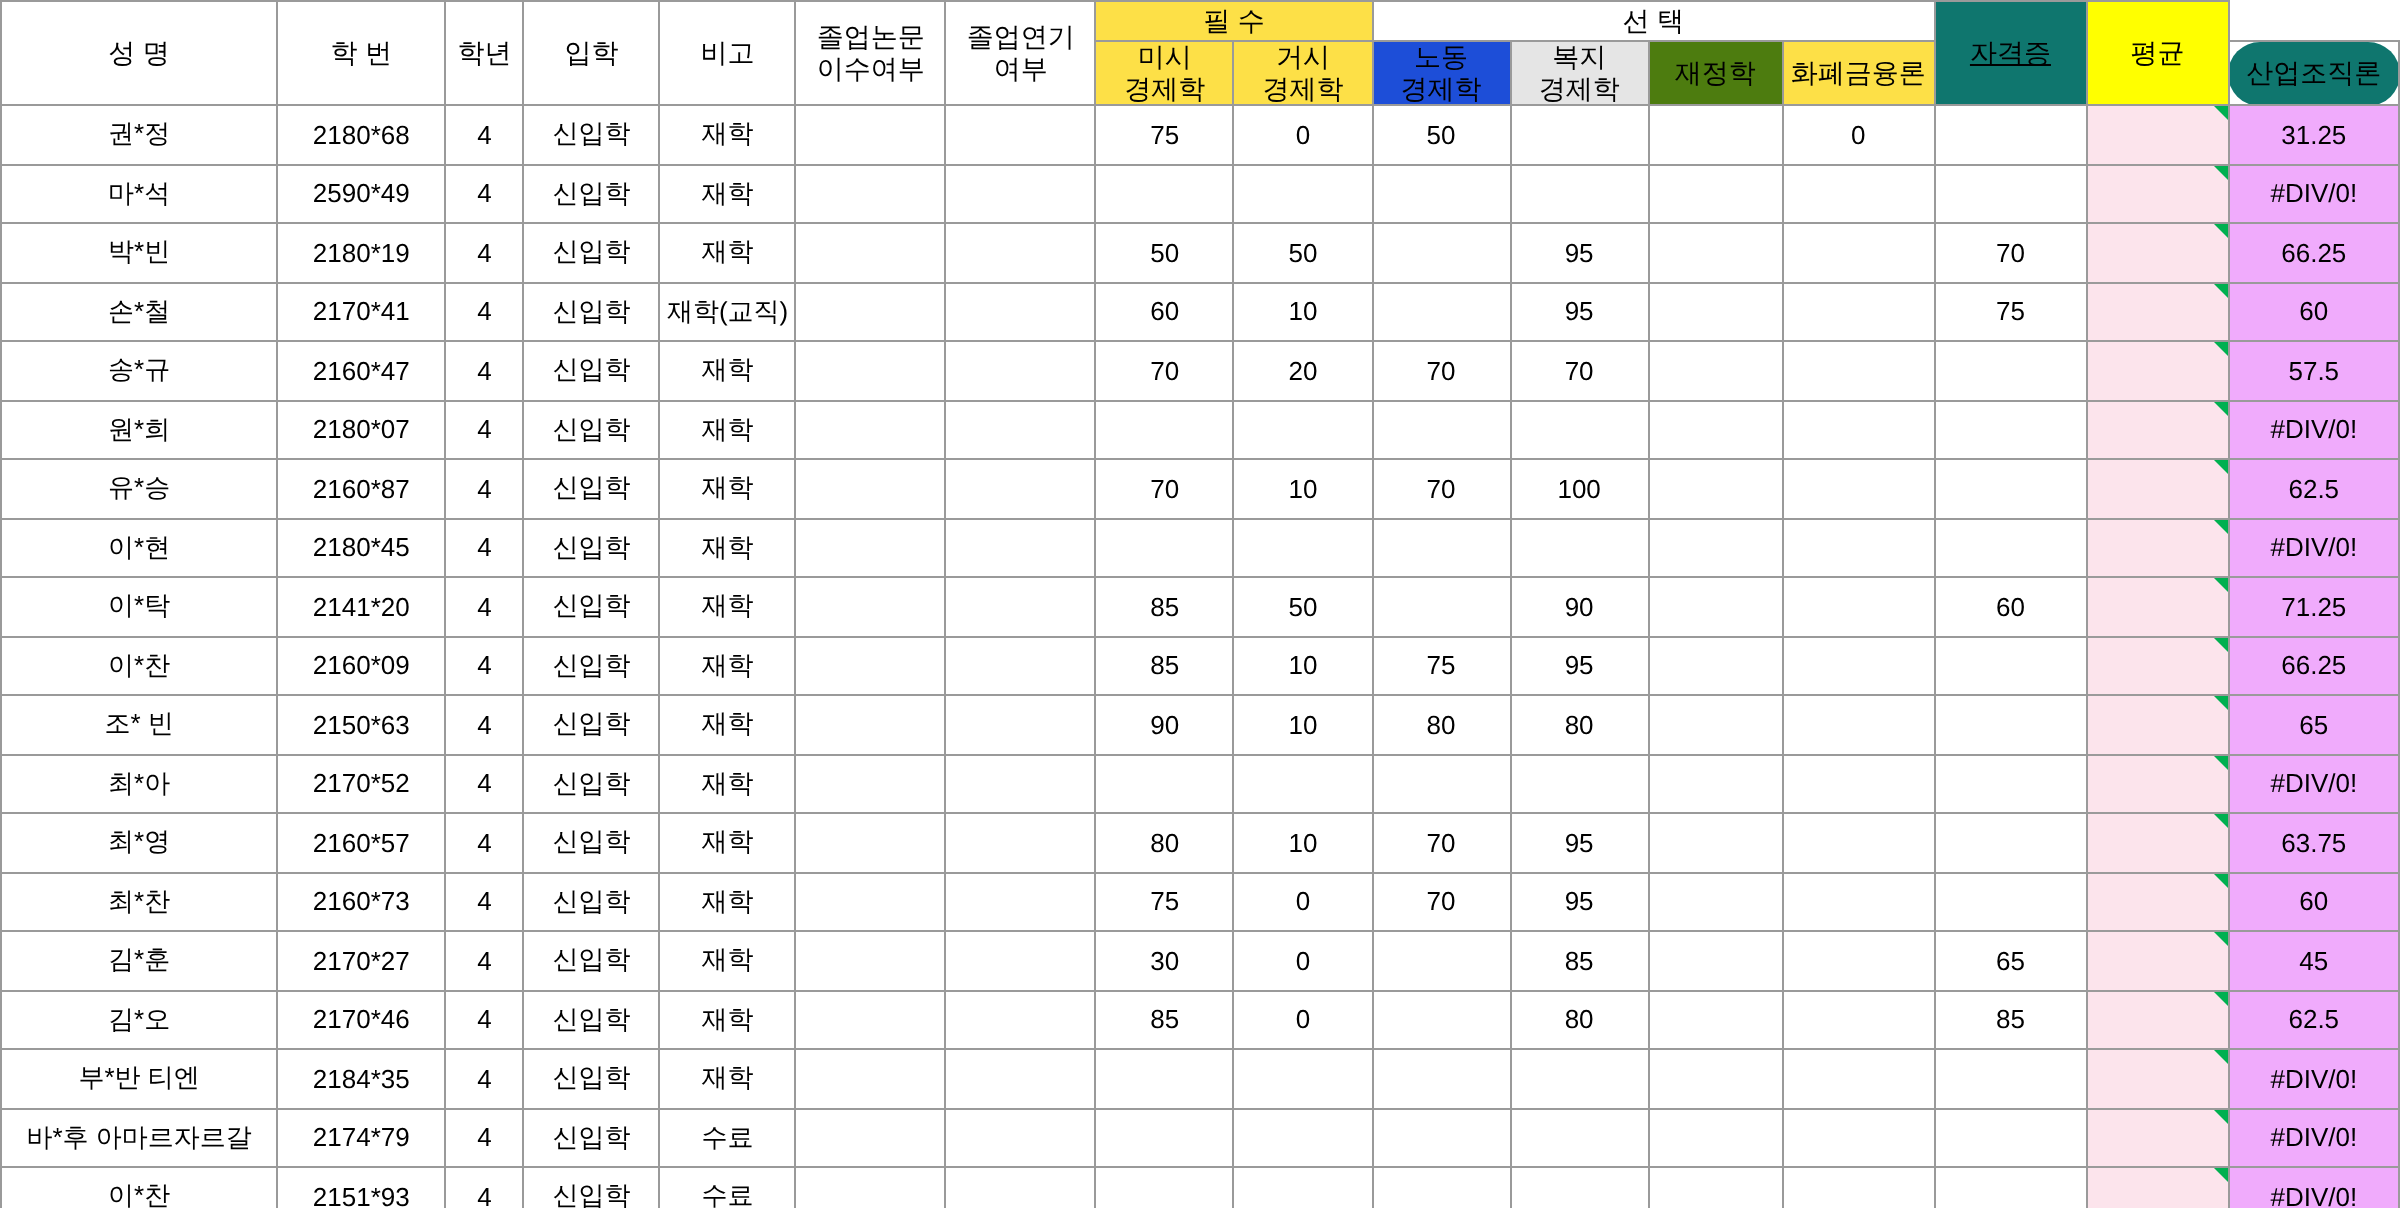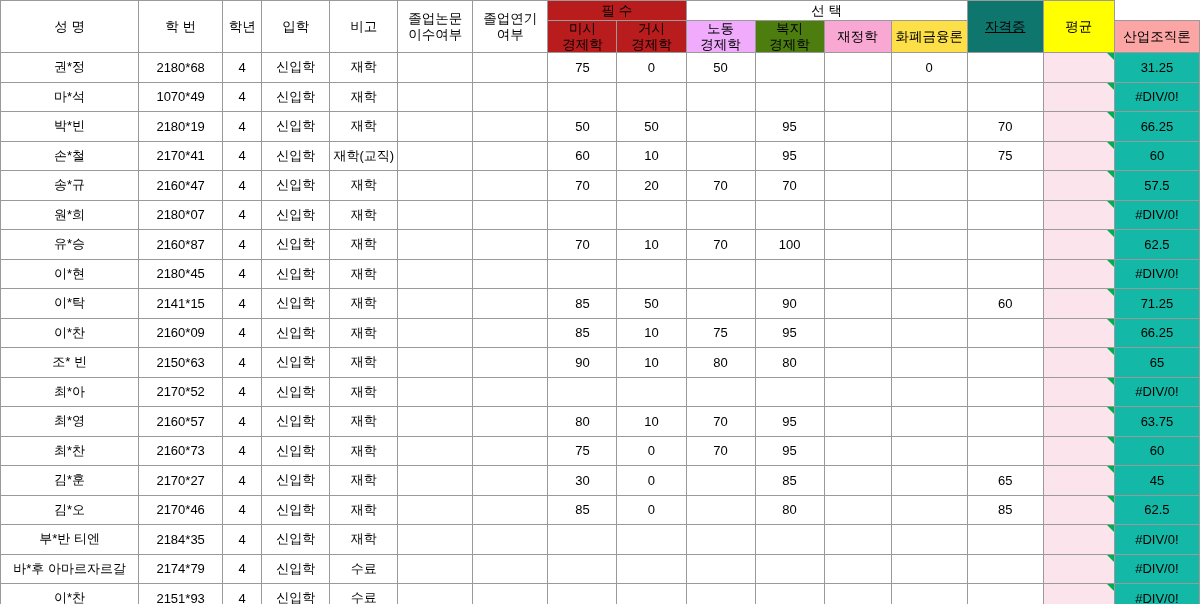--- a/index.html
+++ b/index.html
@@ -45,31 +45,31 @@
 
   
   td.name {
     text-align: left;
     padding-left: 10px;
   }
   td.num { text-align: center; }
 
   
   .c-plain   { background: #ffffff; }
-  .c-green   { background: #b91c1c; }
-  .c-green2  { background: #f0abfc; margin-top: 40px; }
-  .c-yellow  { background: #4d7c0f; }
-  .c-lightblue { background: #f9a8d4; }
+  .c-green   { background: #fde047; }
+  .c-green2  { background: #1d4ed8; margin-top: 40px; }
+  .c-yellow  { background: #e5e5e5; }
+  .c-lightblue { background: #4d7c0f; }
   .c-orange  { background: #fde047; }
-  .c-lightgreen { background: #fca5a5; }
+  .c-lightgreen { background: #0f766e; border-radius: 16px; }
   .c-pinkdeep { background: #0f766e; text-decoration: underline; }
   .c-yellowhi { background: #ffff00; margin-left: 37px; }
 
   
-  td.avgcell { text-align: right; padding-right: 8px; background:#14b8a6;margin-top:44px; }
+  td.avgcell { text-align: right; padding-right: 8px; background:#f0abfc;margin-top:44px; }
 
   
   td.cert {
     position: relative;
     background: #fce4ec;
   }
   td.cert .flag {
     position: absolute;
     top: 0;
     right: 0;
@@ -157,21 +157,21 @@
         <td class="num c-plain">50</td>
         <td class="num c-plain"></td>
         <td class="num c-plain"></td>
         <td class="num c-plain">0</td>
         <td class="num c-plain"></td>
         <td class="cert"><span></span><span class="flag"></span></td>
         <td class="avgcell">31.25</td>
       </tr>
       <tr class="data-row">
         <td class="name c-plain">마*석</td>
-        <td class="num c-plain">1070*49</td>
+        <td class="num c-plain">2590*49</td>
         <td class="num c-plain">4</td>
         <td class="num c-plain">신입학</td>
         <td class="num c-plain">재학</td>
         <td class="num c-plain"></td>
         <td class="num c-plain"></td>
         <td class="num c-plain"></td>
         <td class="num c-plain"></td>
         <td class="num c-plain"></td>
         <td class="num c-plain"></td>
         <td class="num c-plain"></td>
@@ -283,21 +283,21 @@
         <td class="num c-plain"></td>
         <td class="num c-plain"></td>
         <td class="num c-plain"></td>
         <td class="num c-plain"></td>
         <td class="num c-plain"></td>
         <td class="cert"><span></span><span class="flag"></span></td>
         <td class="avgcell">#DIV/0!</td>
       </tr>
       <tr class="data-row">
         <td class="name c-plain">이*탁</td>
-        <td class="num c-plain">2141*15</td>
+        <td class="num c-plain">2141*20</td>
         <td class="num c-plain">4</td>
         <td class="num c-plain">신입학</td>
         <td class="num c-plain">재학</td>
         <td class="num c-plain"></td>
         <td class="num c-plain"></td>
         <td class="num c-plain">85</td>
         <td class="num c-plain">50</td>
         <td class="num c-plain"></td>
         <td class="num c-plain">90</td>
         <td class="num c-plain"></td>

